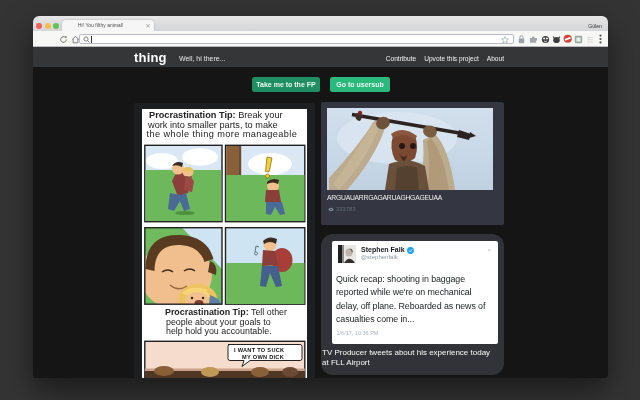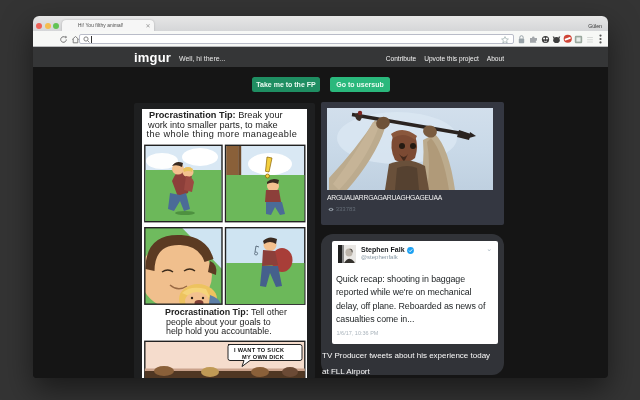--- a/index.html
+++ b/index.html
@@ -35,21 +35,21 @@
 .card1 .views { position:absolute; left:7px; top:104.5px; font-size:6px; color:#636b75; }
 .card2 { position:absolute; left:288px; top:167px; width:183px; height:140.5px; background:#313338; border-radius:12px; }
 .tweet { position:absolute; left:11px; top:6.5px; width:166px; height:103px; background:#fff; border-radius:2px; }
 .tweet .av { position:absolute; left:6px; top:4.5px; width:18px; height:18px; }
 .tweet .nm { position:absolute; left:29px; top:5px; font-size:7px; font-weight:bold; color:#14171a; }
 .tweet .hd { position:absolute; left:29px; top:13px; font-size:6px; color:#8899a6; }
 .tweet .vc { position:absolute; left:75px; top:6px; }
 .tweet .caret { position:absolute; right:6px; top:4px; font-size:7px; color:#aab8c2; }
 .tweet .txt { position:absolute; left:4px; top:32.5px; width:162px; white-space:nowrap; font-size:8.9px; line-height:13.4px; color:#1c2022; letter-spacing:-0.1px; }
 .tweet .ts { position:absolute; left:4.5px; top:89px; font-size:5.5px; color:#aab4bc; }
-.card2 .cap { position:absolute; left:1px; top:113.5px; width:176px; font-size:8px; line-height:16px; color:#fafafa; }
+.card2 .cap { position:absolute; left:1px; top:113.5px; width:176px; font-size:8px; line-height:10px; color:#fafafa; }
 </style>
 </head>
 <body>
 <div class="win">
   <div class="tabstrip">
     <div class="tl r"></div>
       <div class="tl y"></div>
       <div class="tl g"></div>
     <div class="tab">
       <div class="ttl">Hi! You filthy animal!</div>
@@ -125,21 +125,21 @@
     </div>
     <div class="tbi" style="left:563px;width:9px;">
       <svg width="3" height="10" viewBox="0 0 3 10">
           <circle cx="1.5" cy="1.6" r="1.1" fill="#555"></circle>
           <circle cx="1.5" cy="5" r="1.1" fill="#555"></circle>
           <circle cx="1.5" cy="8.4" r="1.1" fill="#555"></circle>
         </svg>
     </div>
   </div>
   <div class="hdr">
-    <div class="logo">imgur</div>
+    <div class="logo">thing</div>
     <div class="tag">Well, hi there...</div>
     <div class="links"><span style="margin-left:0">Contribute</span><span>Upvote this project</span><span>About</span></div>
   </div>
   <div class="page">
     <div class="btn btn1">Take me to the FP</div>
     <div class="btn btn2">Go to usersub</div>
 
     <div class="comiccard">
       <svg class="comic" width="165" height="269" viewBox="0 0 165 269">
         <rect width="165" height="269" fill="#ffffff"></rect>

